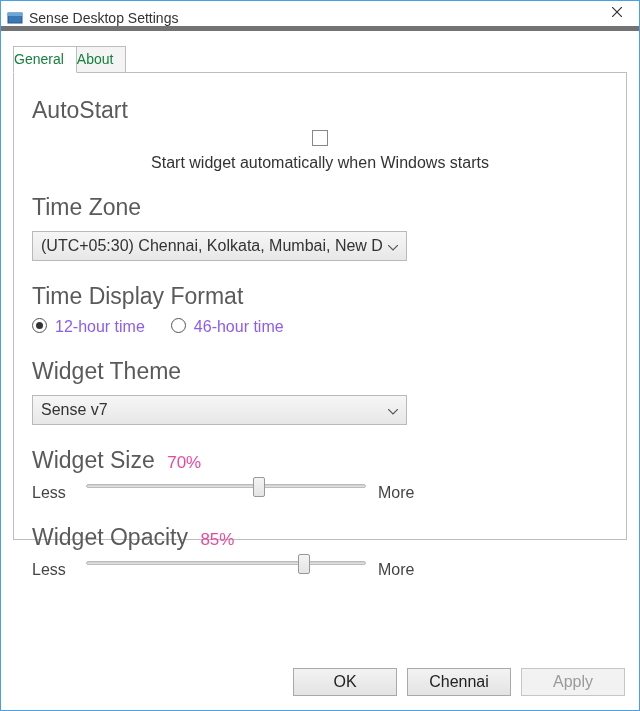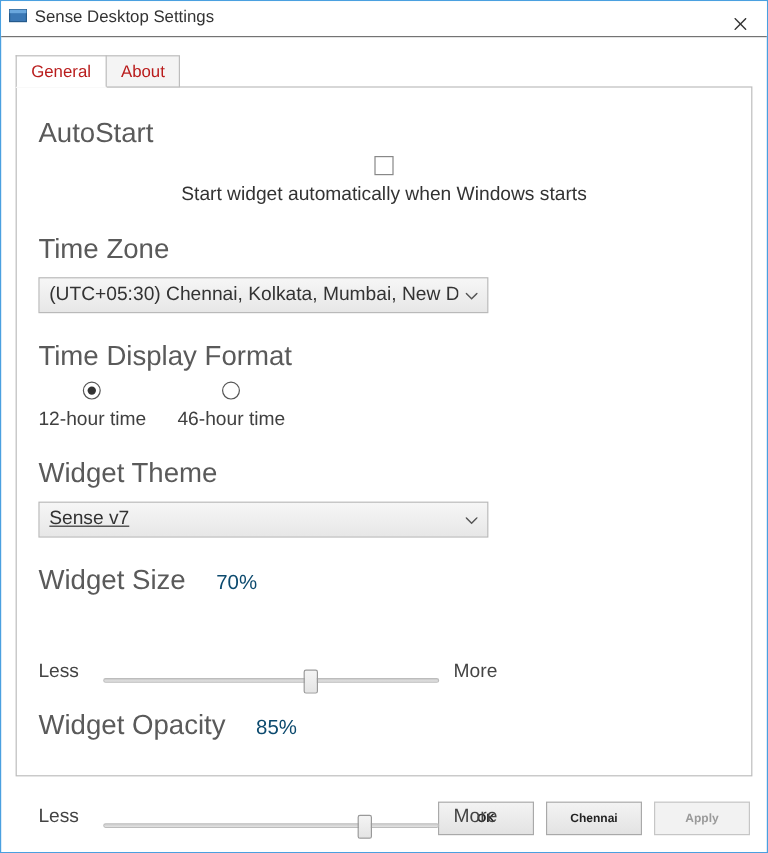--- a/index.html
+++ b/index.html
@@ -10,59 +10,59 @@
     height: 711px;
     font-family: "Segoe UI", Arial, sans-serif;
     background: #fff;
     overflow: hidden;
   }
   .window { width: 640px; height: 711px; border: 1px solid #4aa0e0; position: relative; background:#fff; }
   .titlebar {
     height: 30px;
     background: #fff;
     display: flex;
-    align-items: flex-start;
+    align-items: flex-end;
     padding: 4px 0 0 6px;
-    border-bottom: 1px solid #737373;
+    border-bottom: 5px solid #737373;
   }
   .titlebar .icon { width: 16px; height: 16px; margin-right: 6px; display:flex; align-items:center; justify-content:center;}
   .titlebar .title { font-size: 14px; color: #333; flex:1; }
   .close-btn {
     width: 45px; height: 29px;
     display:flex; align-items:center; justify-content:center;
     color:#333;
   }
   .content { position:absolute; top:30px; left:0; right:0; bottom:0; padding: 14px 12px 12px 12px; }
   .tabstrip {
     display:flex;
     position:relative;
     z-index:2;
   }
   .tab {
-    padding: 4px 12px 5px 12px;
+    padding: 4px 12px 5px 0;
     font-size: 14px;
-    color:#b91c1c;
+    color:#15803d;
     border:1px solid #bdbdbd;
     background:#f4f4f4;
     margin-right:-1px;
     position:relative;
     top:1px;
   }
   .tab.active {
     background:#fff;
     border-bottom:1px solid #fff;
     z-index:3;
   }
   .tab-panel {
     border:1px solid #bdbdbd;
     background:#fff;
     padding: 24px 18px 20px 18px;
     position:relative;
     z-index:1;
-    height: 575px;
+    height: 468px;
   }
   .section-title {
     font-size: 23px;
     font-weight: 300;
     color:#5a5a5a;
     margin: 0 0 6px 0;
   }
   .section { margin-bottom: 22px; }
   .checkbox-row { display:flex; align-items:center; gap:8px; margin-top:4px;flex-direction:column; }
   .cb {
@@ -73,35 +73,35 @@
     margin-top:10px;
     height:30px;
     border:1px solid #b9b9b9;
     background: linear-gradient(#f6f6f6,#e7e7e7);
     display:flex; align-items:center;
     padding: 0 8px;
     font-size:16px; color:#333;
     position:relative;
   }
   .dropdown.tz { width: 375px; }
-  .dropdown.theme { width: 375px; text-decoration: underline; }
+  .dropdown.theme { width: 375px; }
   .dropdown .dd-text { flex:1; white-space:nowrap; overflow:hidden; text-overflow: clip; }
   .dropdown .chev { color:#555; padding-left:6px; }
   .radio-row { display:flex; gap:26px; margin-top:8px; align-items:center;}
-  .radio-opt { display:flex; align-items:center; gap:8px; font-size:16px; color:#404040;flex-direction:column;}
+  .radio-opt { display:flex; gap:8px; font-size:16px; color:#8b5cf6;}
   .radio {
     width:15px; height:15px; border:1px solid #555; border-radius:50%;
     display:inline-flex; align-items:center; justify-content:center; background:#fff;
   }
   .radio.checked::after { content:""; width:7px; height:7px; background:#333; border-radius:50%; }
   .slider-group .section-title { display:inline; }
-  .slider-value { font-size:17px; color:#0c4a6e; margin-left:21px; }
-  .slider-row { display:flex; align-items:flex-end; gap:12px; margin-top:10px;}
+  .slider-value { font-size:17px; color:#ec4899; margin-left:8px; }
+  .slider-row { display:flex; align-items:flex-start; gap:12px; margin-top:10px;}
   .slider-label { font-size:16px; color:#444; width:42px; }
-  .slider-label.right { width:auto;margin-top:44px; }
+  .slider-label.right { width:auto; }
   .slider-track {
     flex:0 0 280px; height:4px;
     background: linear-gradient(#c8c8c8,#eaeaea);
     border:1px solid #bcbcbc;
     border-radius:2px;
     position:relative;
   }
   .slider-thumb {
     position:absolute; top:-8px;
     width:12px; height:20px;
@@ -109,25 +109,25 @@
     border:1px solid #999;
     border-radius:2px;
     transform: translateX(-50%);
   }
   .button-row {
     position:absolute;
     right:14px; bottom:14px;
     display:flex; gap:10px;
   }
   .btn {
-    width:80px; height:28px;
+    width:104px; height:28px;
     border:1px solid #a9a9a9;
     background: linear-gradient(#f3f3f3,#e3e3e3);
-    font-size:10px; color:#222;
-    display:flex; align-items:center; justify-content:center;font-weight:bold;
+    font-size:16px; color:#222;
+    display:flex; align-items:center; justify-content:center;
   }
   .btn.disabled { color:#9a9a9a; border-color:#c6c6c6; background:#f2f2f2;text-align:center; }
   .cursor {
     position:absolute;
     pointer-events:none;
   }
 </style>
 </head>
 <body>
 

